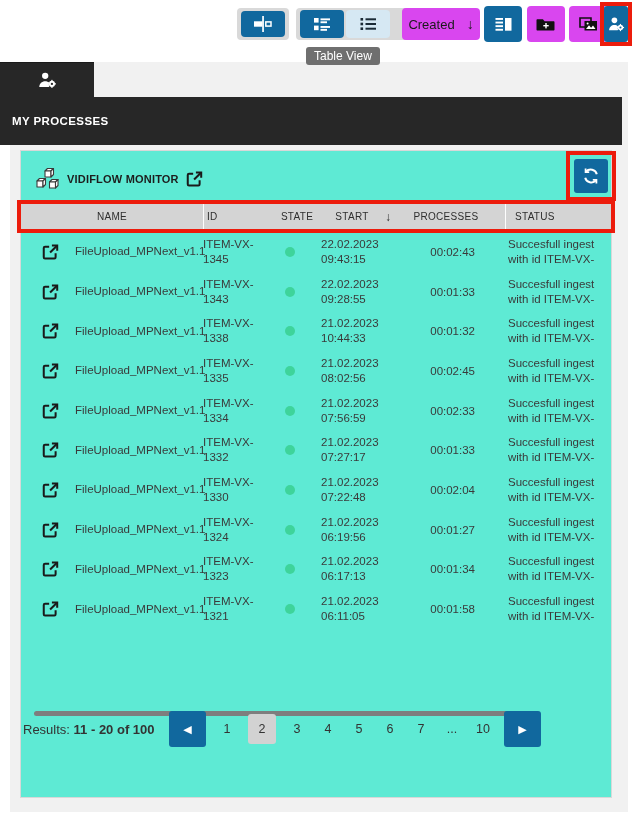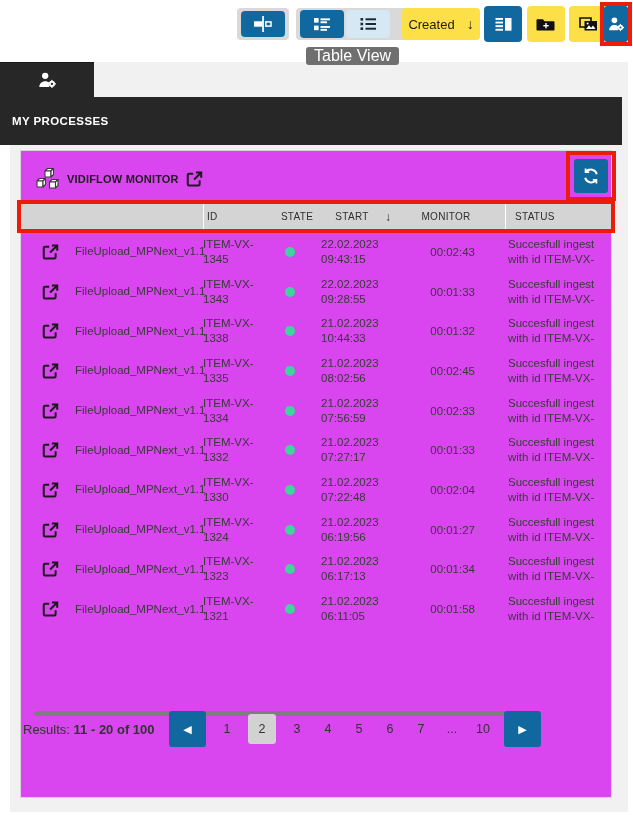--- a/index.html
+++ b/index.html
@@ -7,50 +7,50 @@
     width:633px;height:818px;position:relative;background:#ffffff;
     font-family:"Liberation Sans",sans-serif;color:#333;overflow:hidden;
     -webkit-font-smoothing:antialiased;
   }
   .abs{position:absolute;box-sizing:border-box;}
   
   .tb-group{background:#D9D9D9;border-radius:4px;}
   .btn{display:flex;align-items:center;justify-content:center;border-radius:4px;box-sizing:border-box;cursor:pointer;}
   .btn-blue{background:#11689E;}
   .btn-lightblue{background:#D6E8F3;}
-  .btn-gray{background:#fde047;}
+  .btn-gray{background:#d946ef;}
   .grp1{left:237px;top:8px;width:52px;height:32px;}
   .split-btn{left:241px;top:11px;width:44px;height:26px;}
   .grp2{left:296px;top:8px;width:134px;height:32px;}
   .detail-btn{left:300px;top:10px;width:44px;height:28px;}
   .list-btn{left:346px;top:10px;width:44px;height:28px;}
   .grid-slot{left:394px;top:10px;width:34px;height:28px;display:flex;align-items:center;justify-content:center;}
   .created-btn{left:402px;top:8px;width:78px;height:32px;font-size:13px;color:#1a1a1a;gap:12px;font-weight:400;}
   .created-arrow{font-size:14px;font-weight:600;line-height:1;}
   .panel-toggle-btn{left:484px;top:6px;width:38px;height:36px;}
   .folderplus-btn{left:527px;top:6px;width:38px;height:36px;}
   .media-btn{left:569px;top:6px;width:38px;height:36px;}
   .anno{border:4px solid #EC1C0C;}
   .anno-user{left:600px;top:2px;width:32px;height:44px;}
   .user-btn{left:604px;top:6px;width:24px;height:36px;border-radius:3px;}
   .tooltip{
     left:306px;top:47px;height:18px;padding:0 8px;display:flex;align-items:center;
-    background:#6F6F6F;color:#fff;font-size:16px;border-radius:3px;
+    background:#6F6F6F;color:#fff;font-size:12px;border-radius:3px;
   }
   
   .workspace{left:10px;top:62px;width:618px;height:750px;background:#F1F1F1;}
   .tab{left:0;top:62px;width:94px;height:35px;background:#272727;display:flex;align-items:center;justify-content:center;border-top:1px solid #1a1a1a;}
   .dark-bar{
     left:0;top:97px;width:622px;height:48px;background:#272727;color:#fff;
     display:flex;align-items:center;padding-left:12px;
     font-size:11.5px;font-weight:bold;letter-spacing:.4px;
   }
   .white-gap{left:0;top:130px;width:622px;height:11px;background:#ffffff;}
   
-  .panel{left:20px;top:150px;width:592px;height:648px;background:#d946ef;border:1px solid #D8D8D8;}
+  .panel{left:20px;top:150px;width:592px;height:648px;background:#5eead4;border:1px solid #D8D8D8;}
   .panel-title-row{left:14px;top:14px;height:28px;display:flex;align-items:center;gap:6px;}
   .panel-title{font-size:11px;font-weight:bold;color:#1d1d1d;letter-spacing:.2px;white-space:nowrap;}
   .anno-refresh{left:545px;top:0px;width:50px;height:50px;display:flex;align-items:center;justify-content:center;}
   .refresh-btn{width:34px;height:34px;border-radius:3px;}
   .anno-table{left:-4px;top:49px;width:598px;height:33px;}
   .thead{left:0px;top:53px;width:590px;height:25px;background:#D4D4D4;font-size:10px;color:#2e2e2e;letter-spacing:.3px;}
   .th{position:absolute;top:0;height:25px;display:flex;align-items:center;white-space:nowrap;}
   .th.center{justify-content:center;}
   .th-divider{position:absolute;top:0;width:1px;height:25px;background:#fdfdfd;}
   .tbody{left:0px;top:81px;width:557px;}
@@ -240,28 +240,29 @@
           <path d="M4.2 11.8A6.3 6.3 0 0 0 15 14.4"></path>
           <path d="M4.6 2.6v3.6h3.6" stroke-width="1.8"></path>
           <path d="M15.4 17.4v-3.6h-3.6" stroke-width="1.8"></path>
         </svg>
       </span>
     </div>
   </div>
 
   <div class="abs anno anno-table"></div>
   <div class="abs thead">
+    <span class="th center" style="left:0;width:182px;">NAME</span>
     <span class="th-divider" style="left:182px;"></span>
     <span class="th" style="left:186px;width:40px;">ID</span>
     <span class="th center" style="left:246px;width:60px;">STATE</span>
     <span class="th center" style="left:300px;width:62px;">
       <span>START</span>
     </span>
     <span class="th" style="left:364px;width:14px;font-size:12px;font-weight:bold;">↓</span>
-    <span class="th center" style="left:390px;width:70px;">MONITOR</span>
+    <span class="th center" style="left:390px;width:70px;">PROCESSES</span>
     <span class="th-divider" style="left:484px;"></span>
     <span class="th" style="left:494px;width:80px;">STATUS</span>
   </div>
 
   <div class="abs tbody">
   <div class="row">
     <span class="abs c-open">
       <svg width="18" height="18" viewBox="0 0 17 17" fill="none" stroke="#1a1a1a" stroke-width="1.9">
         <path d="M13.8 9.6v3.9c0 .7-.5 1.2-1.2 1.2H3.8c-.7 0-1.2-.5-1.2-1.2V4.7c0-.7.5-1.2 1.2-1.2h3.9"></path>
         <path d="M10.3 2.3h5v5"></path>

